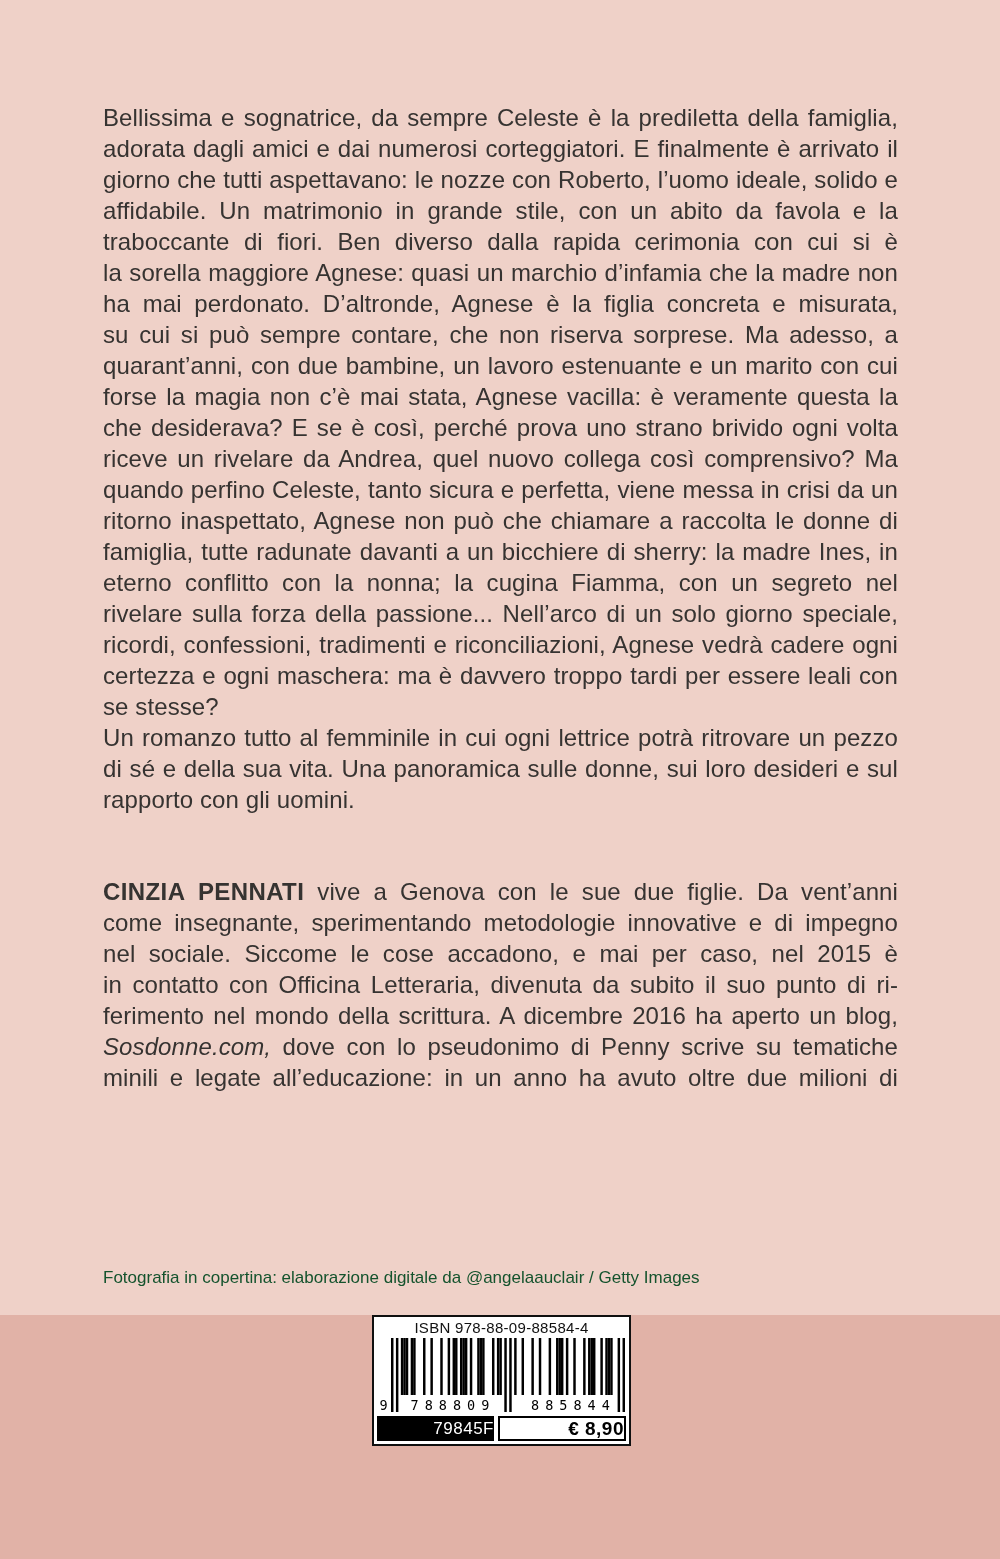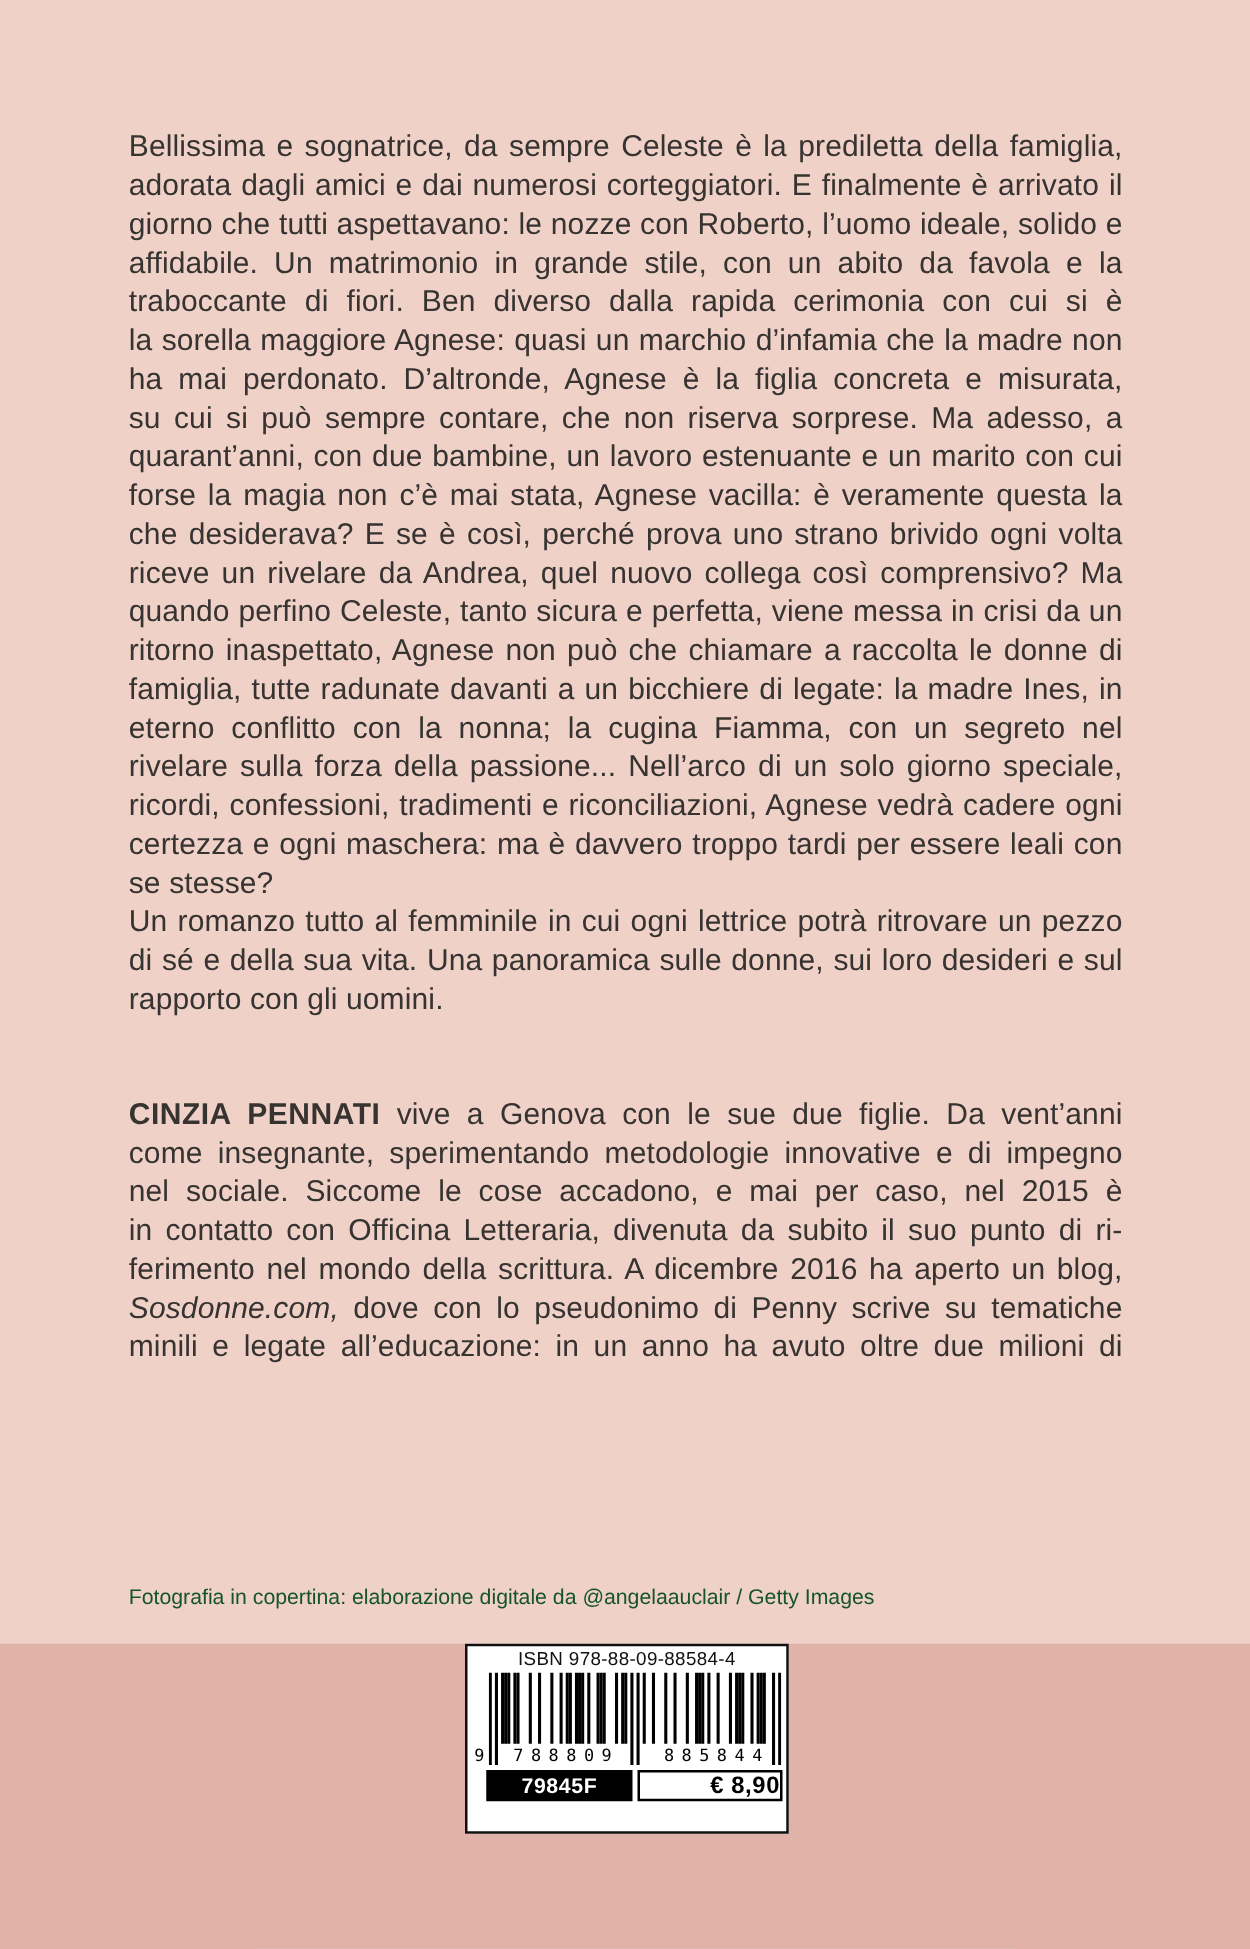--- a/index.html
+++ b/index.html
@@ -43,21 +43,21 @@
     position: absolute;
     left: 103px; top: 1267px;
     font-size: 17px;
     line-height: 22px;
     color: #14532d;
   }
   
   .barcode-label {
     position: absolute;
     left: 372px; top: 1315px;
-    width: 259px; height: 152px;
+    width: 259px; height: 131px;
     box-sizing: border-box;
     background: #ffffff;
     border: 2px solid #101010;
     padding: 1px 3px 3px 3px;
     color: #000;
   }
   .isbn-line {
     height: 20px;
     line-height: 20px;
     text-align: center;
@@ -91,26 +91,25 @@
   .price-row {
     display: flex;
     margin-top: 3px;
     height: 25px;
     gap: 4px;
   }
   .code-cell {
     flex: 0 0 47%;
     background: #000;
     color: #fff;
-    font-weight: bold;
+    font-weight: normal;
     font-size: 17px;
     line-height: 25px;
-    text-align: center;
+    text-align: right;
     letter-spacing: 0.5px;
-    margin-left: 12px;
   }
   .price-cell {
     flex: 1;
     box-sizing: border-box;
     border: 2px solid #000;
     font-weight: bold;
     font-size: 19px;
     line-height: 21px;
     text-align: right;
     letter-spacing: 0.5px;
@@ -131,21 +130,21 @@
       <div class="line">traboccante di fiori. Ben diverso dalla rapida cerimonia con cui si è sposata</div>
       <div class="line">la sorella maggiore Agnese: quasi un marchio d’infamia che la madre non le</div>
       <div class="line">ha mai perdonato. D’altronde, Agnese è la figlia concreta e misurata, quella</div>
       <div class="line">su cui si può sempre contare, che non riserva sorprese. Ma adesso, a quasi</div>
       <div class="line">quarant’anni, con due bambine, un lavoro estenuante e un marito con cui</div>
       <div class="line">forse la magia non c’è mai stata, Agnese vacilla: è veramente questa la vita</div>
       <div class="line">che desiderava? E se è così, perché prova uno strano brivido ogni volta che</div>
       <div class="line">riceve un rivelare da Andrea, quel nuovo collega così comprensivo? Ma</div>
       <div class="line">quando perfino Celeste, tanto sicura e perfetta, viene messa in crisi da un</div>
       <div class="line">ritorno inaspettato, Agnese non può che chiamare a raccolta le donne di</div>
-      <div class="line">famiglia, tutte radunate davanti a un bicchiere di legate: la madre Ines, in</div>
+      <div class="line">famiglia, tutte radunate davanti a un bicchiere di sherry: la madre Ines, in</div>
       <div class="line">eterno conflitto con la nonna; la cugina Fiamma, con un segreto nel cuore;</div>
       <div class="line">rivelare sulla forza della passione... Nell’arco di un solo giorno speciale, tra</div>
       <div class="line">ricordi, confessioni, tradimenti e riconciliazioni, Agnese vedrà cadere ogni</div>
       <div class="line">certezza e ogni maschera: ma è davvero troppo tardi per essere leali con</div>
       <div class="line last">se stesse?</div>
       <div class="line">Un romanzo tutto al femminile in cui ogni lettrice potrà ritrovare un pezzo</div>
       <div class="line">di sé e della sua vita. Una panoramica sulle donne, sui loro desideri e sul loro</div>
       <div class="line last">rapporto con gli uomini.</div>
     </div>
 

